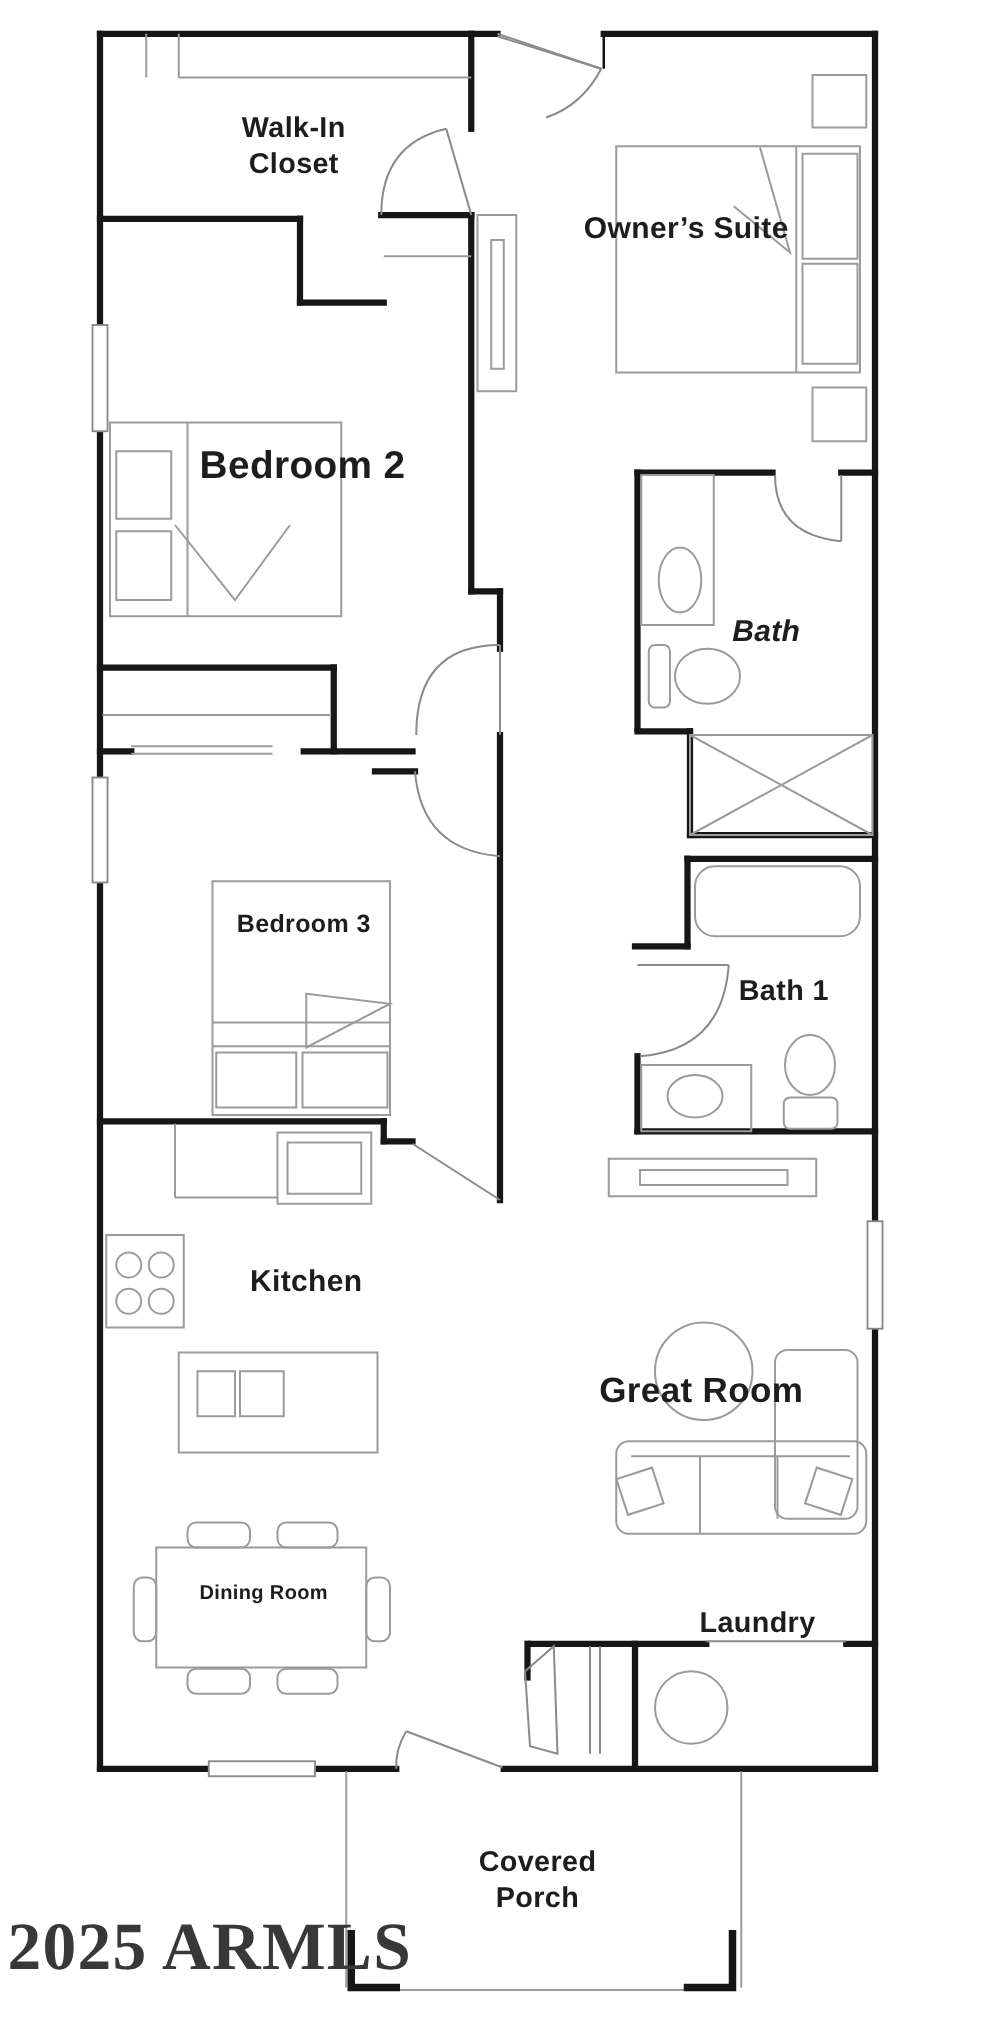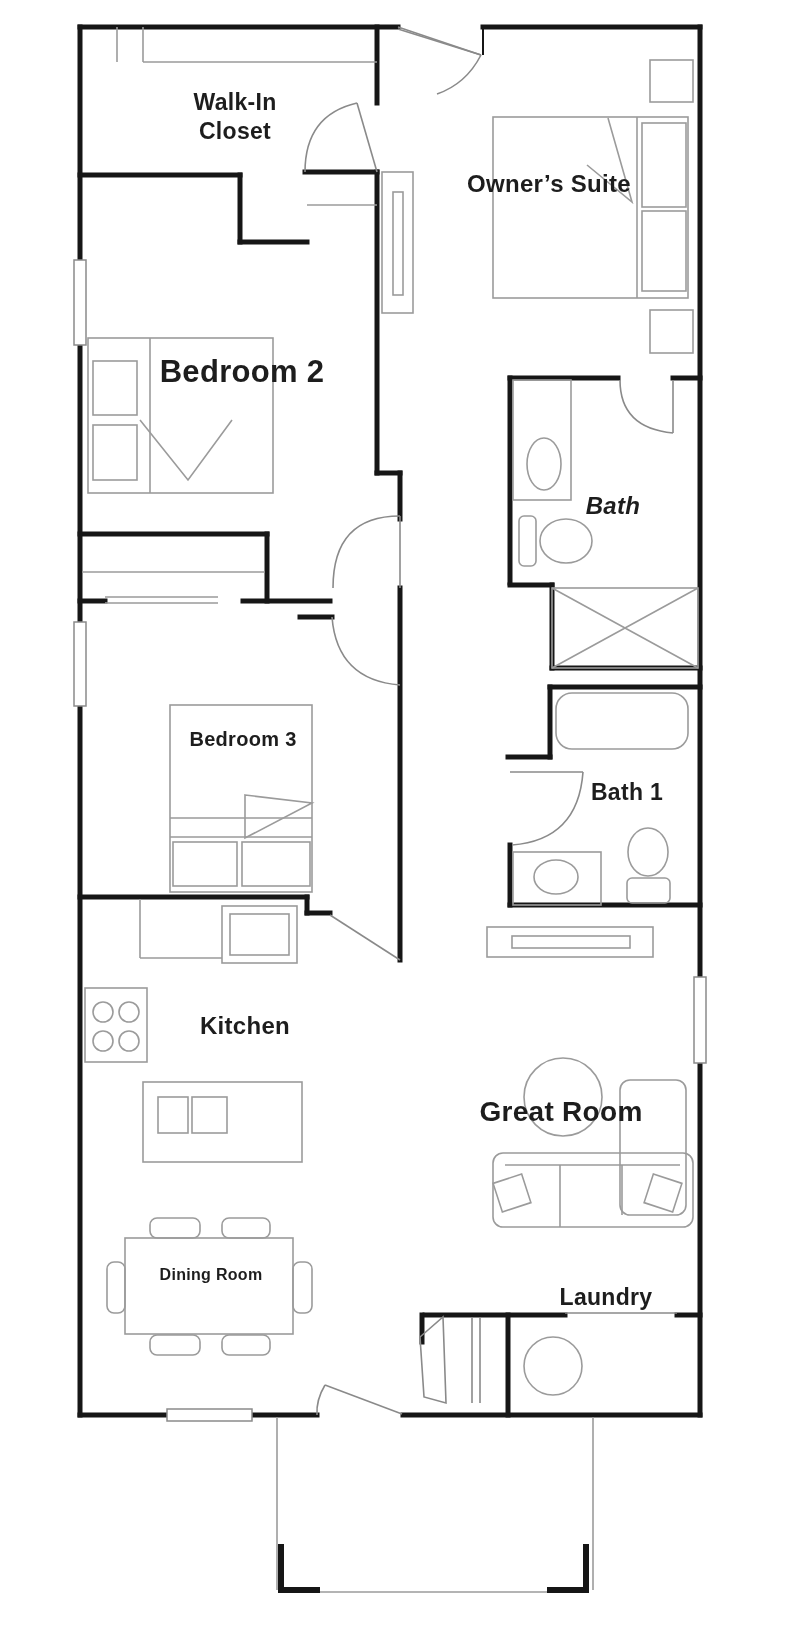--- a/index.html
+++ b/index.html
@@ -284,15 +284,18 @@
 Closet</div>
   <div class="room-label" style="left:549px;top:184px;font-size:24px;">Owner’s Suite</div>
   <div class="room-label" style="left:242px;top:372px;font-size:31px;">Bedroom 2</div>
   <div class="room-label" style="left:613px;top:506px;font-size:24px;font-style:italic;">Bath</div>
   <div class="room-label" style="left:243px;top:740px;font-size:20px;">Bedroom 3</div>
   <div class="room-label" style="left:627px;top:793px;">Bath 1</div>
   <div class="room-label" style="left:245px;top:1026px;font-size:24px;text-align:right;">Kitchen</div>
   <div class="room-label" style="left:561px;top:1112px;font-size:28px;">Great Room</div>
   <div class="room-label" style="left:211px;top:1275px;font-size:16px;">Dining Room</div>
   <div class="room-label" style="left:606px;top:1298px;">Laundry</div>
-
+  <div class="room-label" style="left:430px;top:1504px;">Covered
+Porch</div>
+
+  <div class="watermark">2025 ARMLS</div>
 
 </div>
 
 </body></html>

